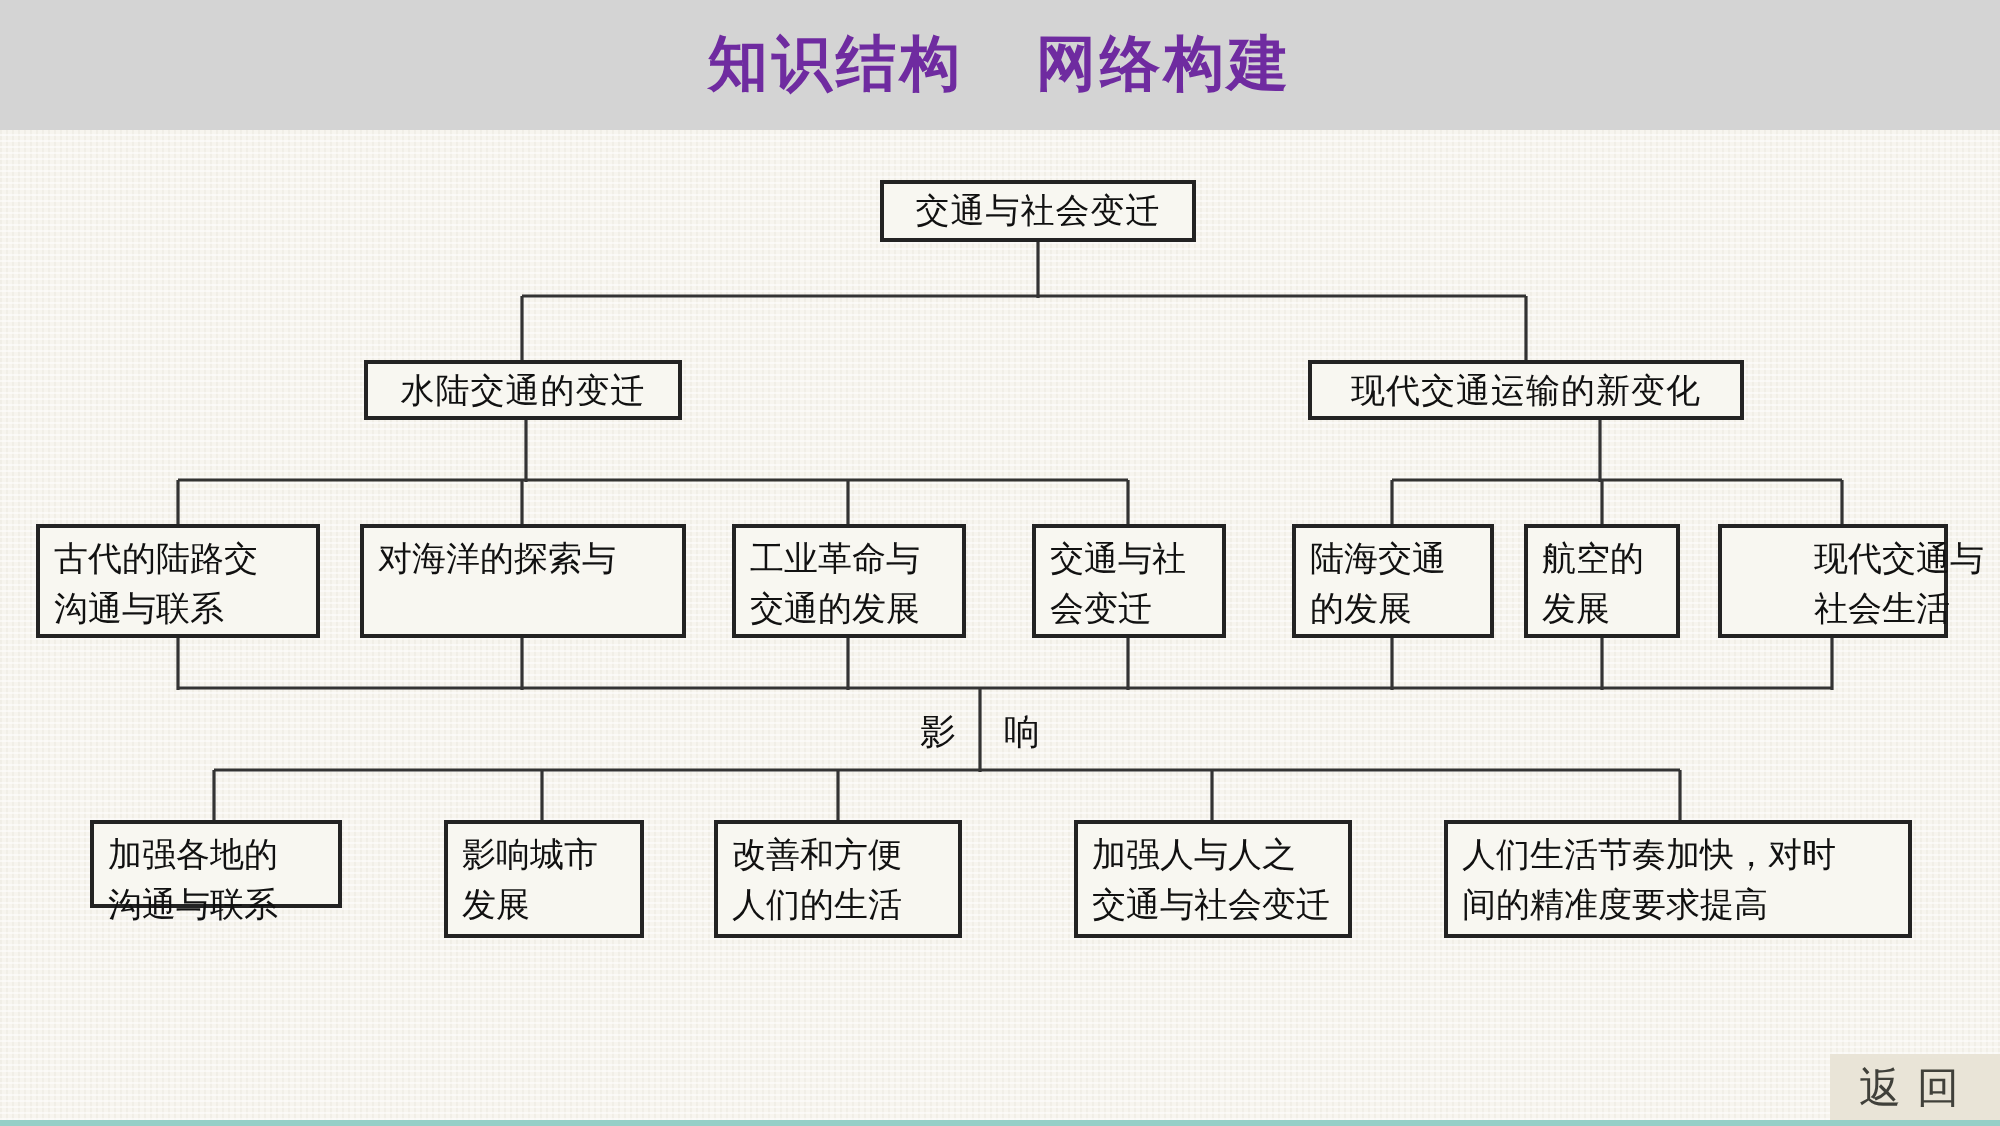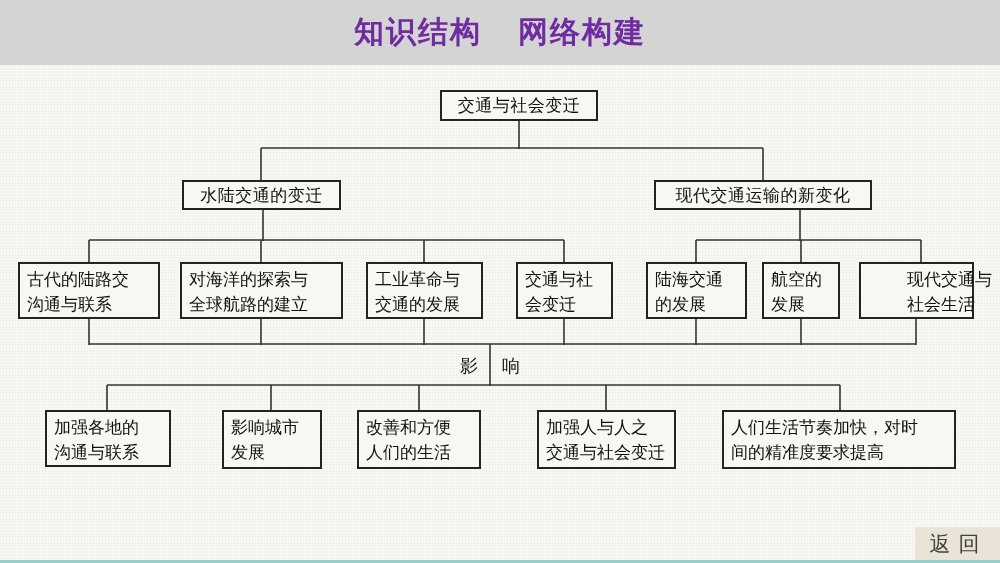--- a/index.html
+++ b/index.html
@@ -37,21 +37,21 @@
   #root        {left:440px;top:90px; width:158px;height:31px;}
   #branch-left {left:182px;top:180px;width:159px;height:30px;}
   #branch-right{left:654px;top:180px;width:218px;height:30px;}
   #tl0{left:18px; top:262px;width:142px;height:57px;}
   #tl1{left:180px;top:262px;width:163px;height:57px;}
   #tl2{left:366px;top:262px;width:117px;height:57px;}
   #tl3{left:516px;top:262px;width:97px; height:57px;}
   #tr0{left:646px;top:262px;width:101px;height:57px;}
   #tr1{left:762px;top:262px;width:78px; height:57px;}
   #tr2{left:859px;top:262px;width:115px;height:57px;padding-left:46px;}
-  #ef0{left:45px; top:410px;width:126px;height:57px;}
+  #ef0{left:45px; top:410px;width:126px;height:44px;}
   #ef1{left:222px;top:410px;width:100px;height:59px;}
   #ef2{left:357px;top:410px;width:124px;height:59px;}
   #ef3{left:537px;top:410px;width:139px;height:59px;}
   #ef4{left:722px;top:410px;width:234px;height:59px;}
   .impact{
     position:absolute;left:440px;top:353px;width:100px;height:26px;
     display:flex;align-items:center;justify-content:center;gap:24px;
     font-size:18px;color:#111;
   }
   .back-btn{
@@ -122,21 +122,20 @@
     <span>现代交通运输的新变化</span>
   </div>
 
   <div class="node two-line" id="tl0">
     <span class="ln">古代的陆路交</span>
     <span class="ln">沟通与联系</span>
   </div>
 
   <div class="node two-line" id="tl1">
     <span class="ln">对海洋的探索与</span>
-    <span class="ln">全球航路的建立</span>
   </div>
 
   <div class="node two-line" id="tl2">
     <span class="ln">工业革命与</span>
     <span class="ln">交通的发展</span>
   </div>
 
   <div class="node two-line" id="tl3">
     <span class="ln">交通与社</span>
     <span class="ln">会变迁</span>

